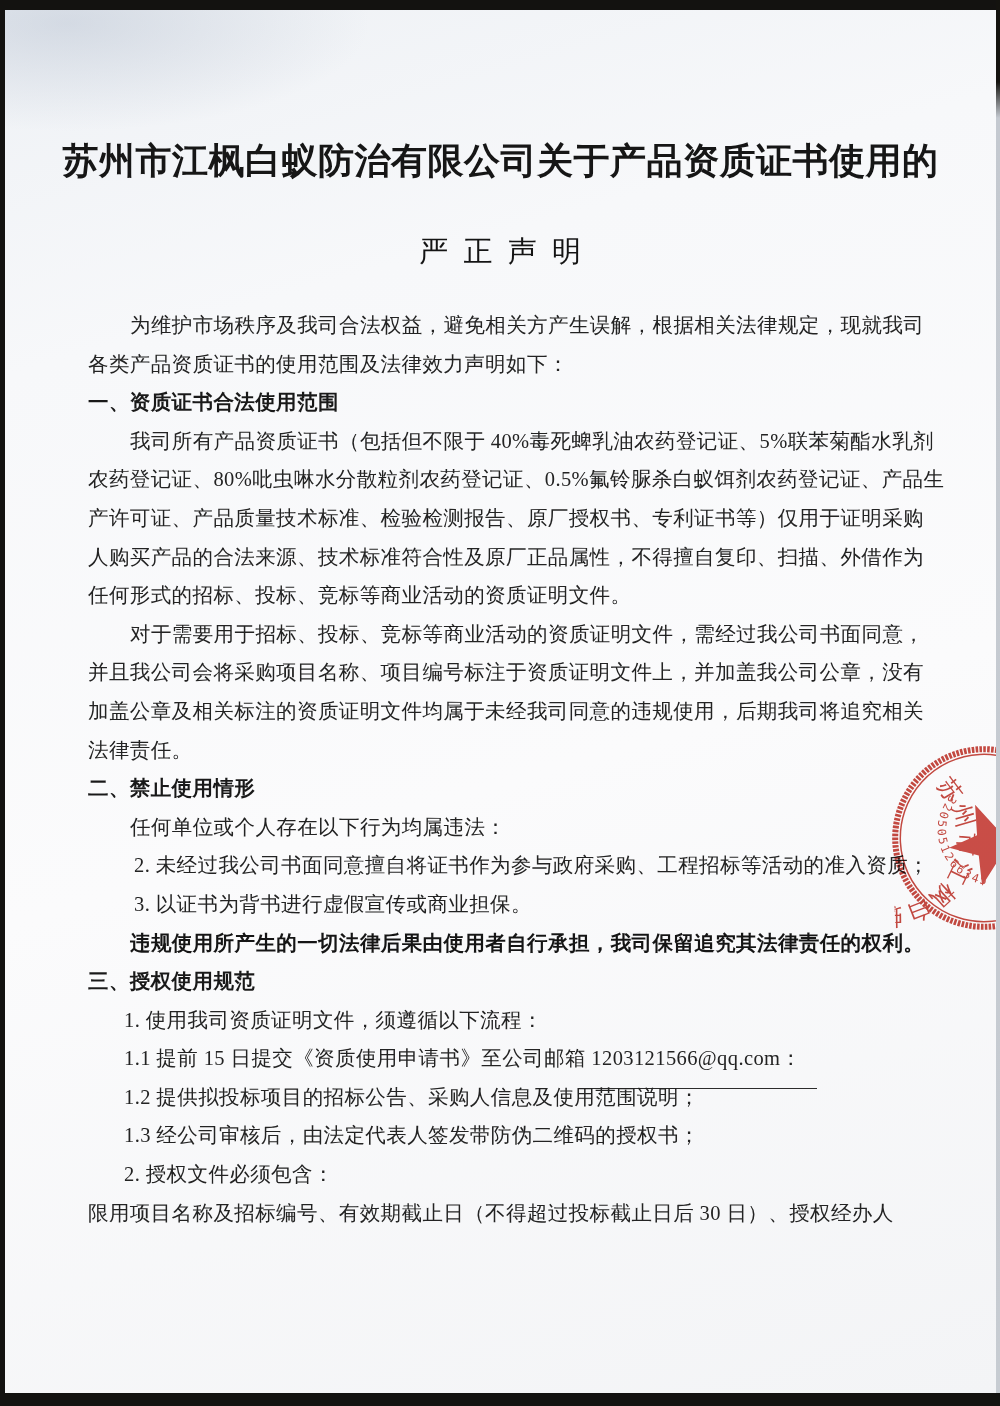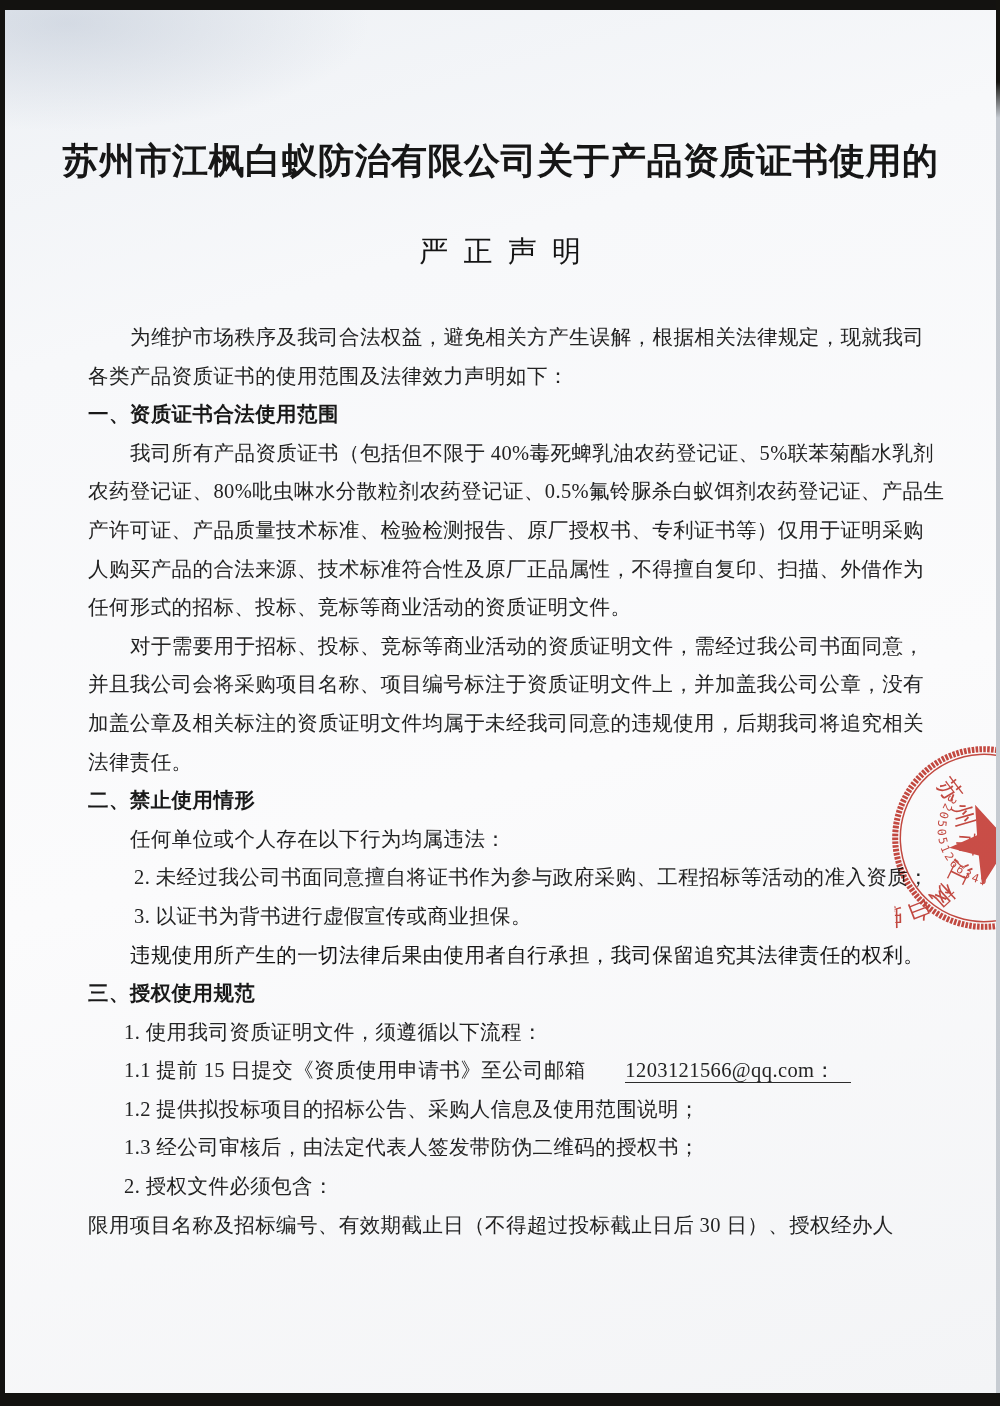--- a/index.html
+++ b/index.html
@@ -9,30 +9,30 @@
          background:linear-gradient(164deg,#eef1f5 0%,#f7f8fa 22%,#fbfbfc 55%,#f3f4f6 100%);}
   .paper::before{content:"";position:absolute;left:0;top:0;width:520px;height:220px;
          background:radial-gradient(ellipse 420px 150px at 12% 6%,rgba(168,180,198,.38),transparent 72%);
          pointer-events:none;}
   .sliver{position:absolute;right:0;top:0;bottom:13px;width:4px;
          background:linear-gradient(to bottom,#14130f 0,#14130f 82px,#c4c9d0 118px,#c7ccd2 100%);}
   .title{position:absolute;left:0;right:0;top:127px;text-align:center;
          font-size:36px;font-weight:700;color:#161616;letter-spacing:.5px;white-space:nowrap;}
   .subtitle{position:absolute;left:0;right:0;top:222px;text-align:center;
          font-size:29px;font-weight:400;color:#141414;word-spacing:6px;letter-spacing:1px;white-space:nowrap;}
-  .body{position:absolute;left:83px;top:308px;width:845px;}
+  .body{position:absolute;left:83px;top:296px;width:845px;}
   .line{height:38.6px;line-height:38.6px;font-size:20.5px;letter-spacing:.4px;
         color:#232323;white-space:nowrap;}
   .first{padding-left:42px;}
   .item{padding-left:46px;}
   .sub{padding-left:36px;}
   .head{font-family:Liberation Sans, sans-serif;font-weight:700;color:#191919;}
-  .boldline{font-family:"Liberation Sans","DejaVu Sans",sans-serif;font-weight:400;
+  .boldline{font-family:"Liberation Sans","DejaVu Sans",sans-serif;font-weight:700;
         color:#151515;padding-left:42px;}
-  .u{border-bottom:1.6px solid #2c2c2c;padding-right:16px;padding-bottom:1px;margin-left:34px;}
+  .u{border-bottom:1.6px solid #2c2c2c;padding-right:16px;padding-bottom:19px;}
   .seal{position:absolute;left:886px;top:735px;width:186px;height:186px;
         transform:rotate(-3deg);opacity:.92;mix-blend-mode:multiply;}
   .seal svg{width:100%;height:100%;}
 </style>
 </head>
 <body>
 
 <div class="page">
   <div class="paper">
 

